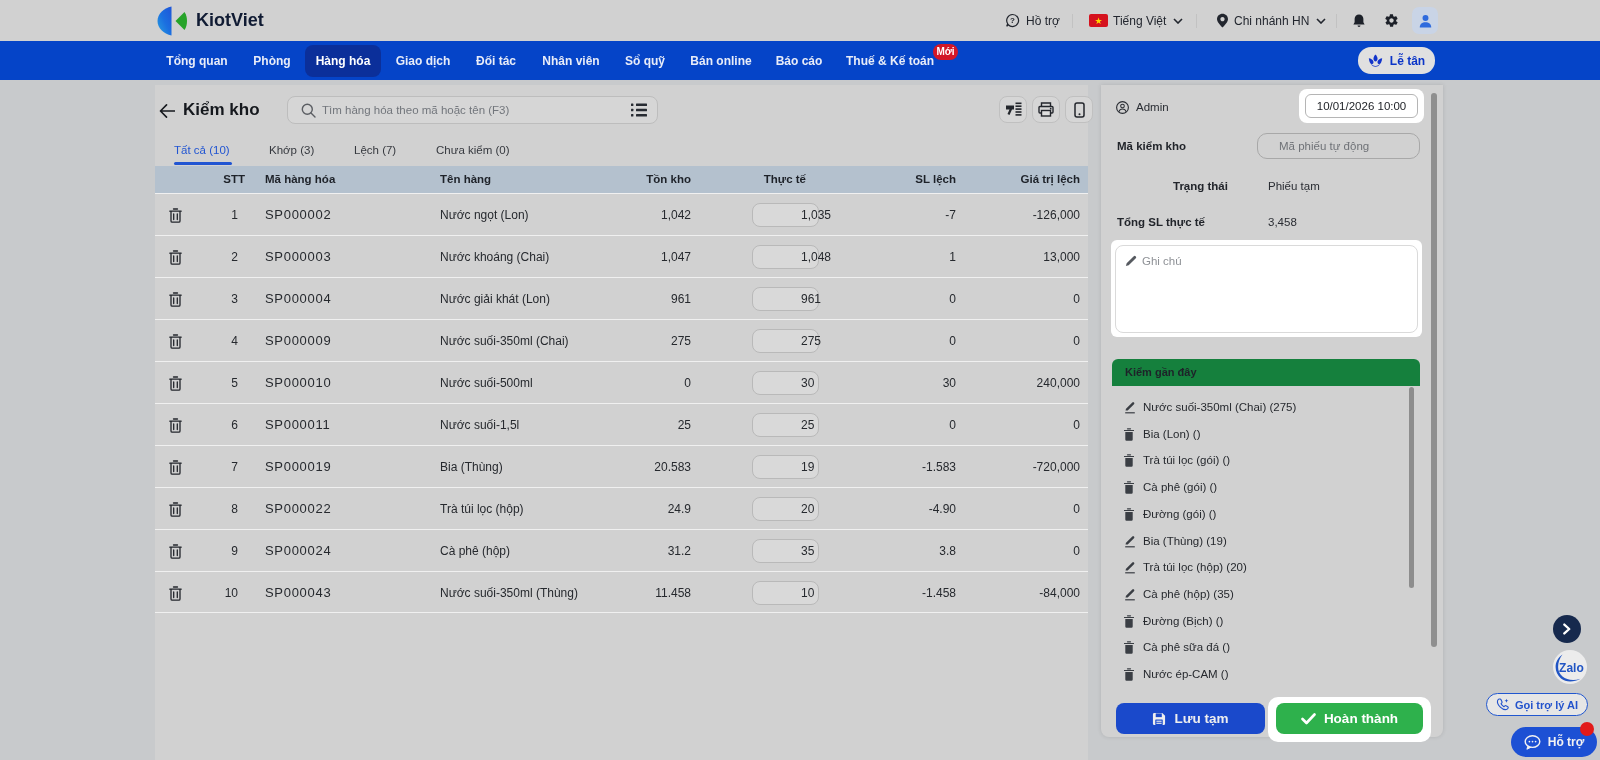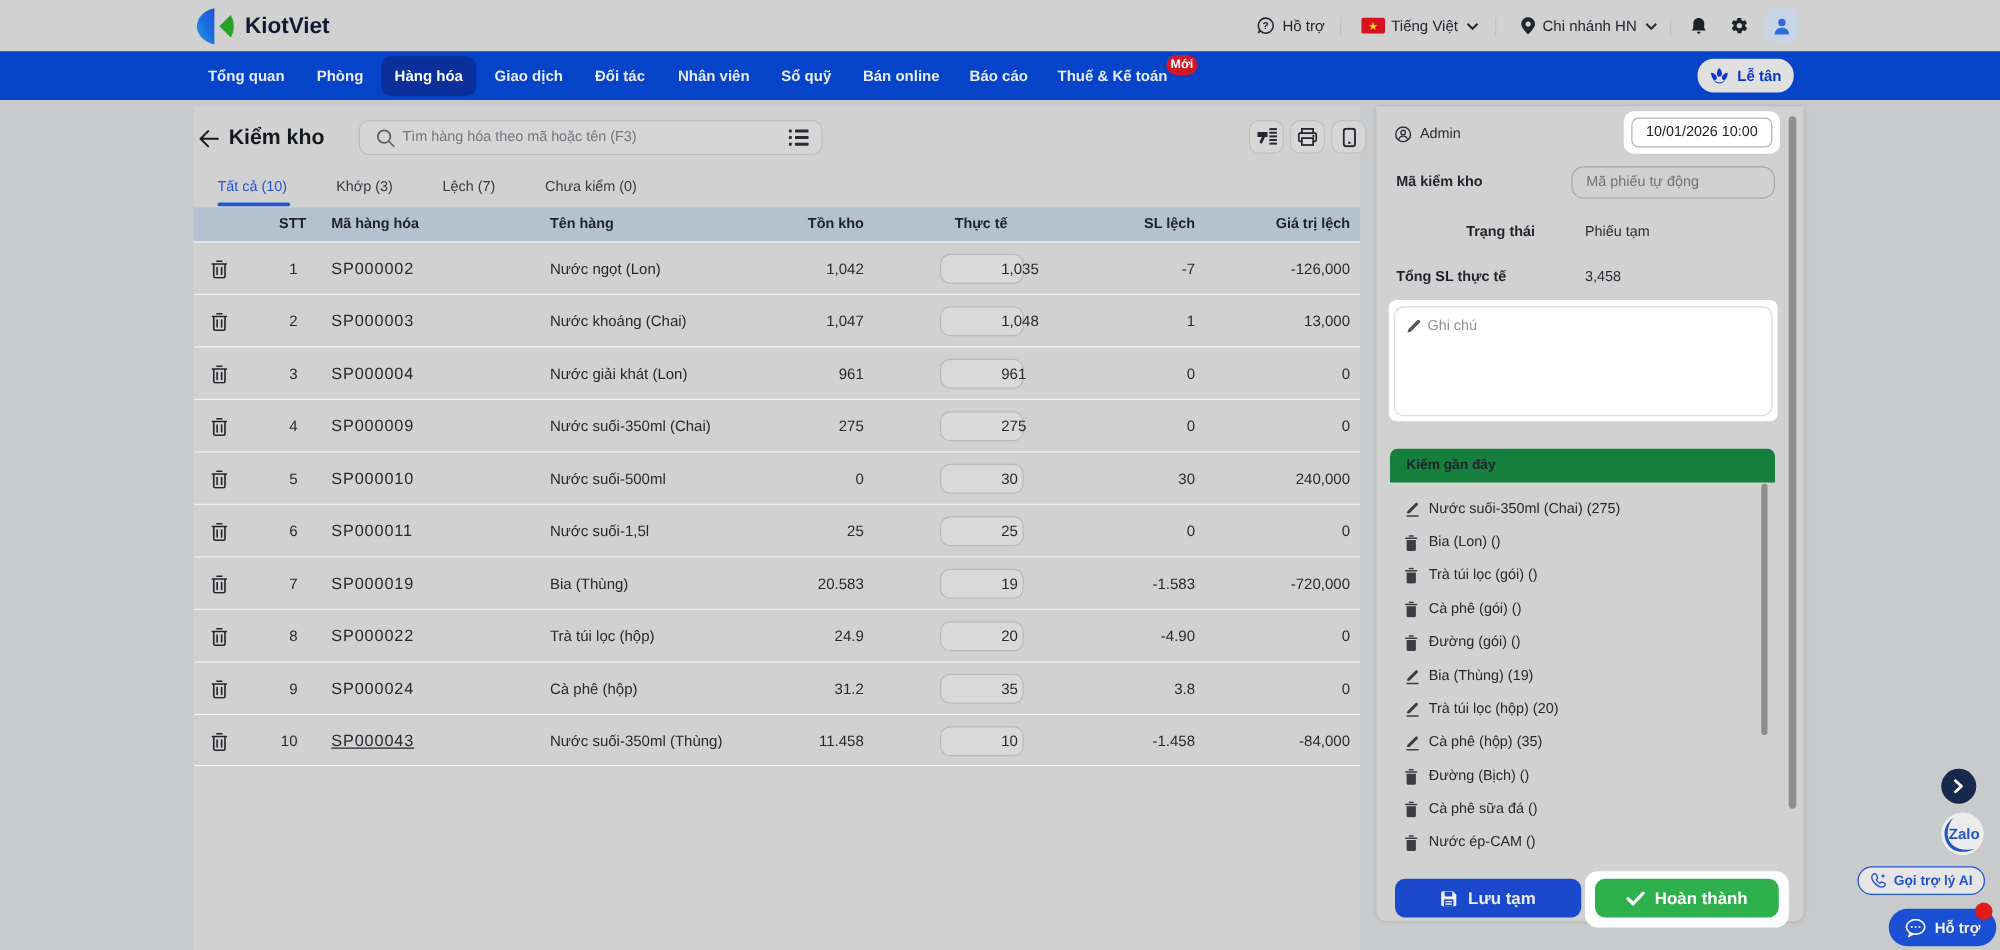--- a/index.html
+++ b/index.html
@@ -42,21 +42,21 @@
 .num { text-align:right; }
 .qtybox { position:absolute; left:597px; top:9px; width:67px; height:24px; background:#d9d9d9; border:1px solid #b9b9b9; border-radius:8px; font-size:12px; color:#26292e; text-align:right; line-height:22px; padding-right:10px;padding-left:48px; }
 .trash-c { position:absolute; left:14px; top:14px; }
 
 
 #sidebar { position:absolute; left:1101px; top:85px; width:342px; height:652px; background:#d1d1d1; border-radius:0 0 8px 8px; box-shadow:0 0 4px rgba(0,0,0,0.12); }
 .sb-label { position:absolute; font-size:11.5px; font-weight:bold; color:#22252b; }
 .sb-val { position:absolute; font-size:11.5px; color:#2a2d33; }
 #dateglow { position:absolute; left:1299px; top:89px; width:125px; height:34px; background:#fff; border-radius:8px; }
 #datebox { position:absolute; left:1305px; top:94px; width:113px; height:24px; background:#fff; border:1px solid #b5b5b5; border-radius:6px; font-size:11.5px; color:#1c1f24; text-align:center; line-height:23px; }
-#makiembox { position:absolute; left:1257px; top:133px; width:163px; height:26px; border:1px solid #a8a8a8; border-radius:10px; font-size:11.5px; color:#6f7277; line-height:24px; padding-left:11px; }
+#makiembox { position:absolute; left:1257px; top:133px; width:163px; height:26px; border:1px solid #a8a8a8; border-radius:10px; font-size:11.5px; color:#6f7277; line-height:24px; padding-left:21px; }
 #ghichu-glow { position:absolute; left:1111px; top:240px; width:311px; height:97px; background:#fff; border-radius:6px; }
 #ghichu-inner { position:absolute; left:1115px; top:245px; width:303px; height:88px; background:#fff; border:1px solid #dadada; border-radius:8px; }
 #kgd-head { position:absolute; left:1112px; top:359px; width:308px; height:27px; background:#15803d; border-radius:6px 6px 0 0; font-size:11px; font-weight:bold; color:#1e2229; line-height:27px; padding-left:13px; }
 .kgd-item { position:absolute; width:300px; height:27px; font-size:11.5px; color:#26292e; }
 .kgd-item .txt { position:absolute; left:31px; top:0; line-height:27px; }
 .kgd-item svg { position:absolute; left:12px; top:7px; }
 #kgd-sb { position:absolute; left:1409px; top:387px; width:5px; height:201px; background:#8d8d8d; border-radius:3px; }
 #btn-luutam { position:absolute; left:1116px; top:703px; width:149px; height:31px; background:#1a49cb; border-radius:8px; display:flex; align-items:center; justify-content:center; gap:8px; color:#eee; font-size:13.5px; font-weight:bold; }
 #ht-glow { position:absolute; left:1268px; top:697px; width:163px; height:45px; background:#fff; border-radius:10px; }
 #btn-hoanthanh { position:absolute; left:1276px; top:703px; width:147px; height:31px; background:#2eb14c; border-radius:8px; display:flex; align-items:center; justify-content:center; gap:8px; color:#fff; font-size:13.5px; font-weight:bold; }
@@ -332,21 +332,21 @@
     <div class="cell num" style="left:436px;width:100px;">31.2</div>
     <div class="qtybox">35</div>
     <div class="cell num" style="left:701px;width:100px;">3.8</div>
     <div class="cell num" style="left:825px;width:100px;">0</div>
   </div>
     <div class="row" style="top:571px;border-bottom:1.5px solid #f0f0f0;">
     <div class="trash-c"><svg width="13" height="15" viewBox="0 0 13 15">
           <path d="M4.5 1 L8.5 1 M0.8 3.2 L12.2 3.2 M2 3.2 L2 13 A1.2 1.2 0 0 0 3.2 14.2 L9.8 14.2 A1.2 1.2 0 0 0 11 13 L11 3.2 M4.7 6 L4.7 11.5 M8.3 6 L8.3 11.5" fill="none" stroke="#23262c" stroke-width="1.3" stroke-linecap="round"></path>
         </svg></div>
     <div class="cell num" style="left:51px;width:32px;">10</div>
-    <div class="cell code" style="left:110px;text-decoration:underline;">SP000043</div>
+    <div class="cell code" style="left:110px;">SP000043</div>
     <div class="cell" style="left:285px;">Nước suối-350ml (Thùng)</div>
     <div class="cell num" style="left:436px;width:100px;">11.458</div>
     <div class="qtybox">10</div>
     <div class="cell num" style="left:701px;width:100px;">-1.458</div>
     <div class="cell num" style="left:825px;width:100px;">-84,000</div>
   </div>
   </div>
 
 <div id="sidebar"></div>
 <svg width="13" height="13" viewBox="0 0 15 15" style="position:absolute;left:1116px;top:101px;">

